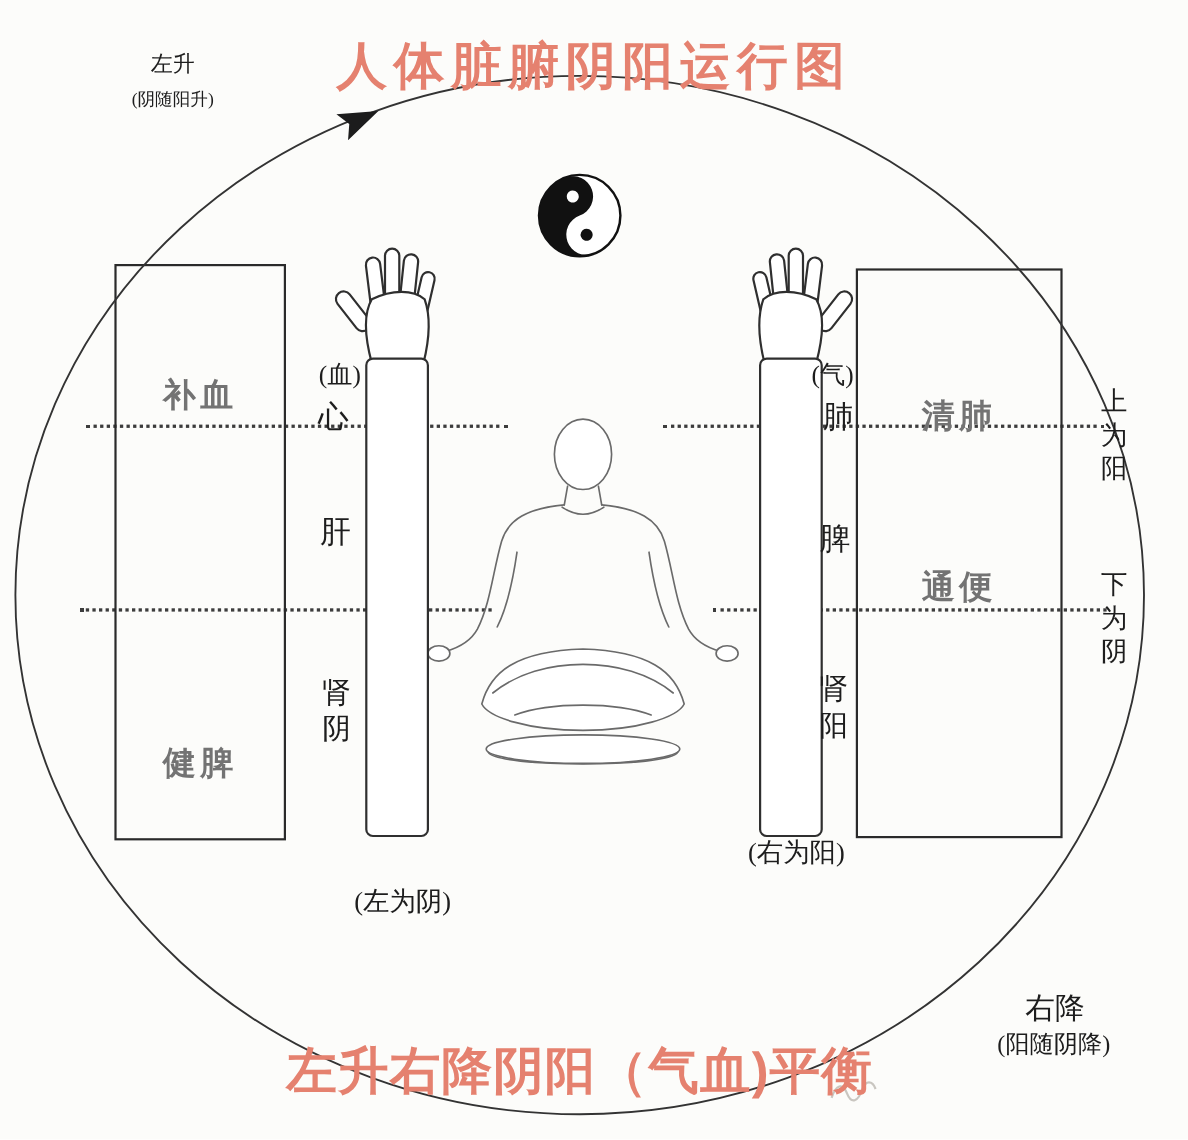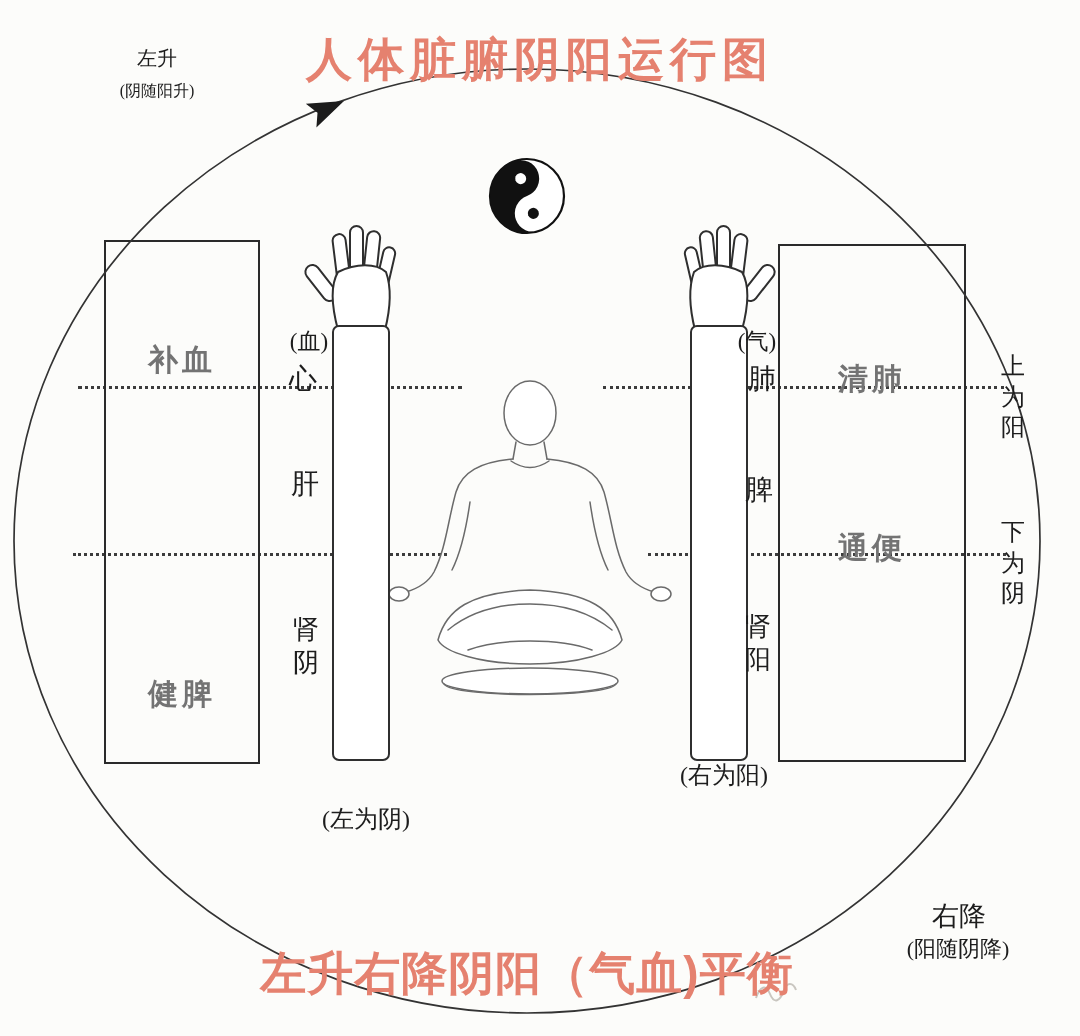--- a/index.html
+++ b/index.html
@@ -18,21 +18,21 @@
   .tl-main{left:157px;top:58px;font-size:20px;}
   .tl-sub{left:157px;top:91px;font-size:16px;text-align:center;}
   .br-main{left:959px;top:916px;font-size:27px;}
   .br-sub{left:958px;top:949px;font-size:22px;}
 
   .fbox{position:absolute;border:2px solid #2a2a2a;background:transparent;z-index:2;}
   .left-fbox{left:104px;top:240px;width:152px;height:520px;}
   .right-fbox{left:778px;top:244px;width:184px;height:514px;}
   .fbox-label{position:absolute;left:50%;transform:translate(-50%,-50%);font-size:30px;font-weight:800;color:#737373;letter-spacing:4px;white-space:nowrap;margin-top:42px;}
   .left-fbox .p1{top:76px;} .left-fbox .p2{top:237px;} .left-fbox .p3{top:410px;}
-  .right-fbox .p1{top:91px;} .right-fbox .p2{top:260px;text-align:right;} .right-fbox .p3{top:408px;}
+  .right-fbox .p1{top:91px;} .right-fbox .p2{top:246px;text-align:right;} .right-fbox .p3{top:408px;}
 
   .col-paren{font-size:23px;}
   .col-big{font-size:28px;}
   .col-two{font-size:26px;}
   .foot{font-size:24px;}
   .side{font-size:24px;}
 
   .dots{position:absolute;height:0;border-top:3px dotted #3c3c3c;z-index:1;}
   .d1{left:78px;top:386px;width:384px;}
   .d2{left:603px;top:386px;width:401px;}

